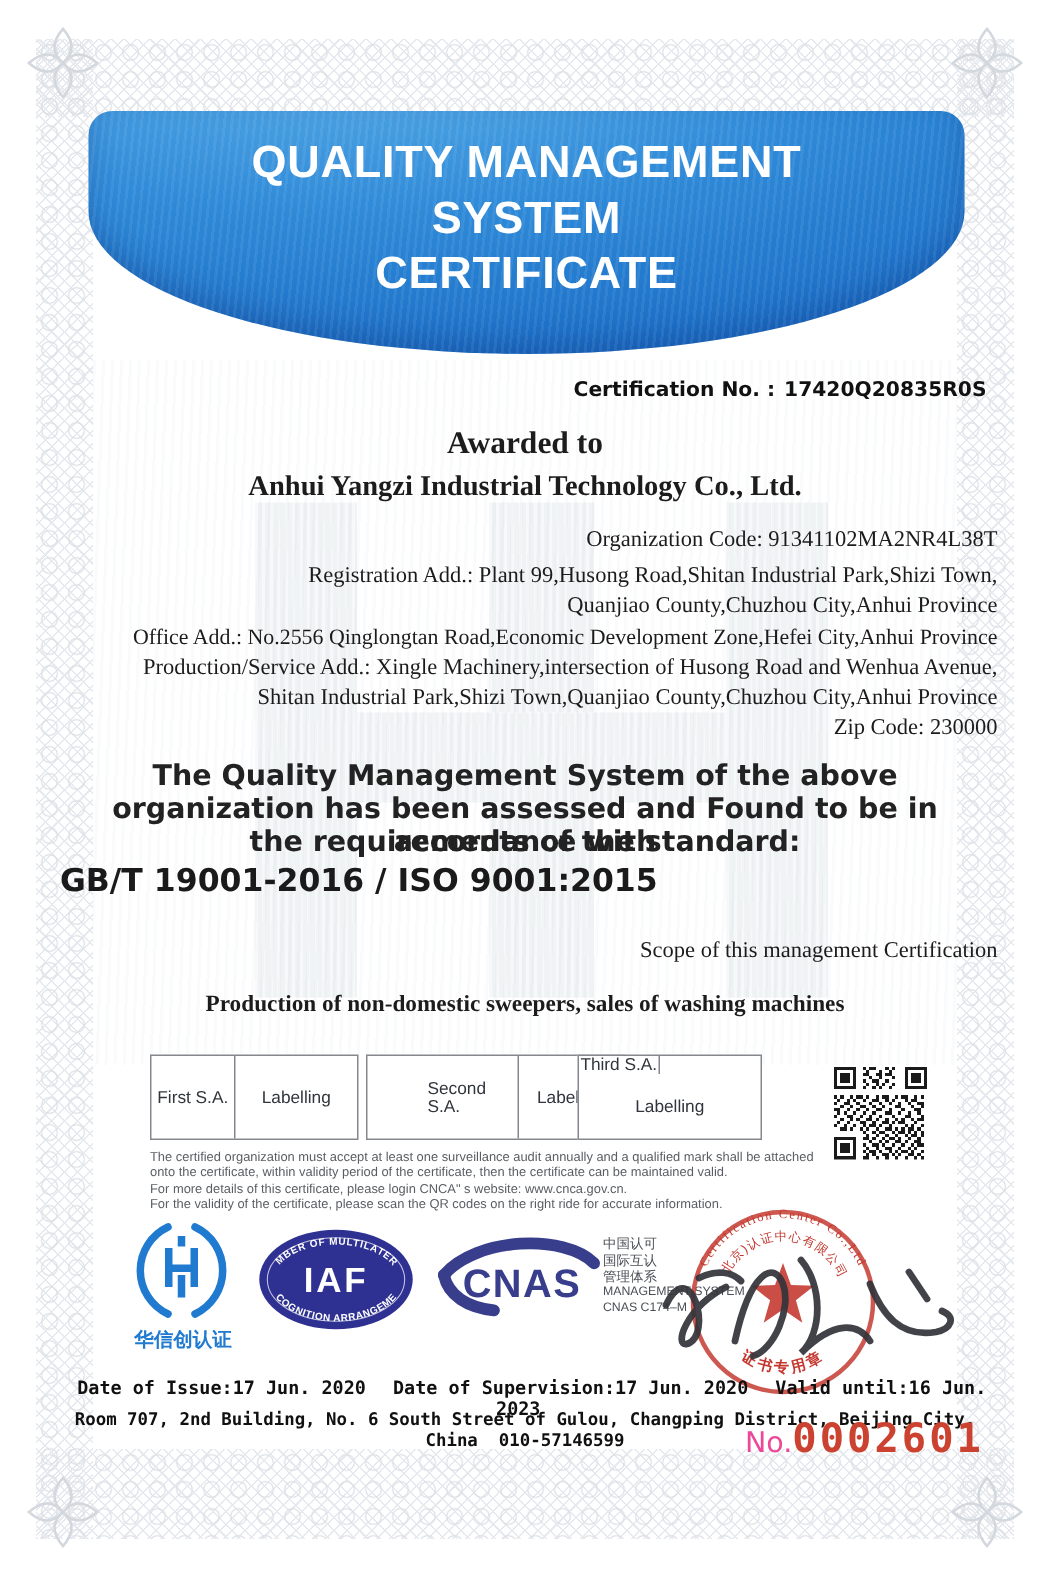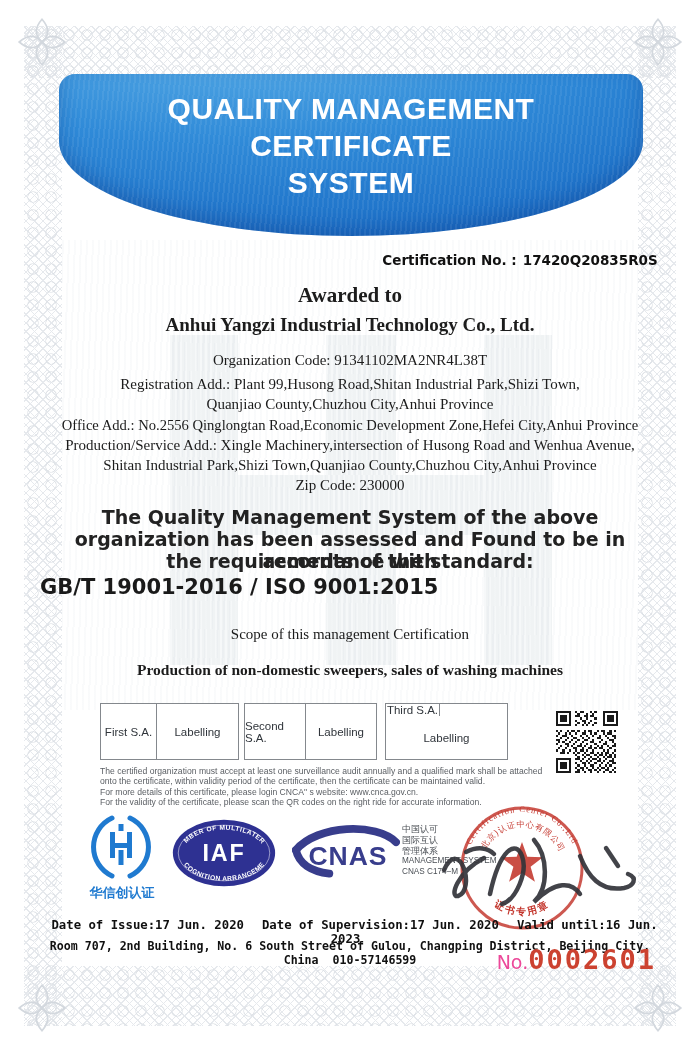--- a/index.html
+++ b/index.html
@@ -36,21 +36,21 @@
   .banner-title{position:relative;z-index:1;padding-top:16px;text-align:center;color:#ffffff;
     font-size:30px;line-height:37px;font-weight:bold;letter-spacing:.5px;}
 
   
   .row{position:absolute;z-index:4;left:40px;width:620px;text-align:center;}
   .certno{position:absolute;z-index:4;left:370px;top:252px;width:300px;text-align:center;
     font-family:"DejaVu Sans",sans-serif;font-weight:bold;font-size:13.5px;color:#111;}
   .certno .val{margin-left:6px;}
   .awarded{top:283px;font-family:"Liberation Serif",serif;font-weight:bold;font-size:21px;}
   .company{top:314px;font-family:"Liberation Serif",serif;font-weight:bold;font-size:19px;}
-  .serifline{position:absolute;z-index:4;left:35px;width:630px;text-align:center;
+  .serifline{position:absolute;z-index:4;left:35px;width:630px;text-align:right;
     font-family:"Liberation Serif",serif;font-size:15px;color:#1b1b1b;}
   .statement{position:absolute;z-index:4;left:40px;width:620px;text-align:center;
     font-family:"DejaVu Sans",sans-serif;font-weight:bold;font-size:19px;color:#222;}
   .standard{position:absolute;z-index:4;left:40px;top:575px;width:620px;text-align:left;
     font-family:"DejaVu Sans",sans-serif;font-weight:bold;font-size:21px;color:#1a1a1a;}
   .scope{top:626px;}
   .production{position:absolute;z-index:4;left:40px;top:661px;width:620px;text-align:center;
     font-family:"Liberation Serif",serif;font-weight:bold;font-size:15.5px;}
 
   
@@ -135,22 +135,22 @@
     <div class="wm" style="left:20px;top:10px;width:68px;height:330px;"></div>
     <div class="wm" style="left:334px;top:10px;width:68px;height:330px;"></div>
     <div class="wm" style="left:88px;top:150px;width:246px;height:60px;"></div>
     <div class="wm" style="left:176px;top:10px;width:70px;height:140px;"></div>
     <div class="wm" style="left:176px;top:212px;width:70px;height:128px;"></div>
   </div>
 
   <div class="banner">
     <div class="banner-title">
       <div>QUALITY MANAGEMENT</div>
+      <div>SYSTEM</div>
       <div>CERTIFICATE</div>
-      <div>SYSTEM</div>
     </div>
   </div>
 
   <div class="certno">
     <span>Certification No. :</span><span class="val">17420Q20835R0S</span>
   </div>
 
   <div class="row awarded">Awarded to</div>
   <div class="row company">Anhui Yangzi Industrial Technology Co., Ltd.</div>
 
@@ -168,21 +168,21 @@
 
   <div class="standard">GB/T 19001-2016 / ISO 9001:2015</div>
 
   <div class="serifline scope">Scope of this management Certification</div>
   <div class="production">Production of non-domestic sweepers, sales of washing machines</div>
 
   <div class="audit-group" style="left:100px;width:137px;">
     <div class="audit-cell period" style="width:55px;">First S.A.</div>
     <div class="audit-cell" style="flex:1;">Labelling</div>
   </div>
-  <div class="audit-group" style="left:244px;width:131px;">
+  <div class="audit-group" style="left:244px;width:131px;padding-left:40px;">
     <div class="audit-cell period" style="width:60px;">Second S.A.</div>
     <div class="audit-cell" style="flex:1;">Labelling</div>
   </div>
   <div class="audit-group" style="left:385px;width:121px;flex-direction:column;">
     <div class="audit-cell period" style="width:53px;">Third S.A.</div>
     <div class="audit-cell" style="flex:1;">Labelling</div>
   </div>
 
   <svg class="abs" style="left:556px;top:711px;" width="62" height="62" viewBox="0 0 29 29" shape-rendering="crispEdges">
     <rect width="29" height="29" fill="#fff"></rect>

